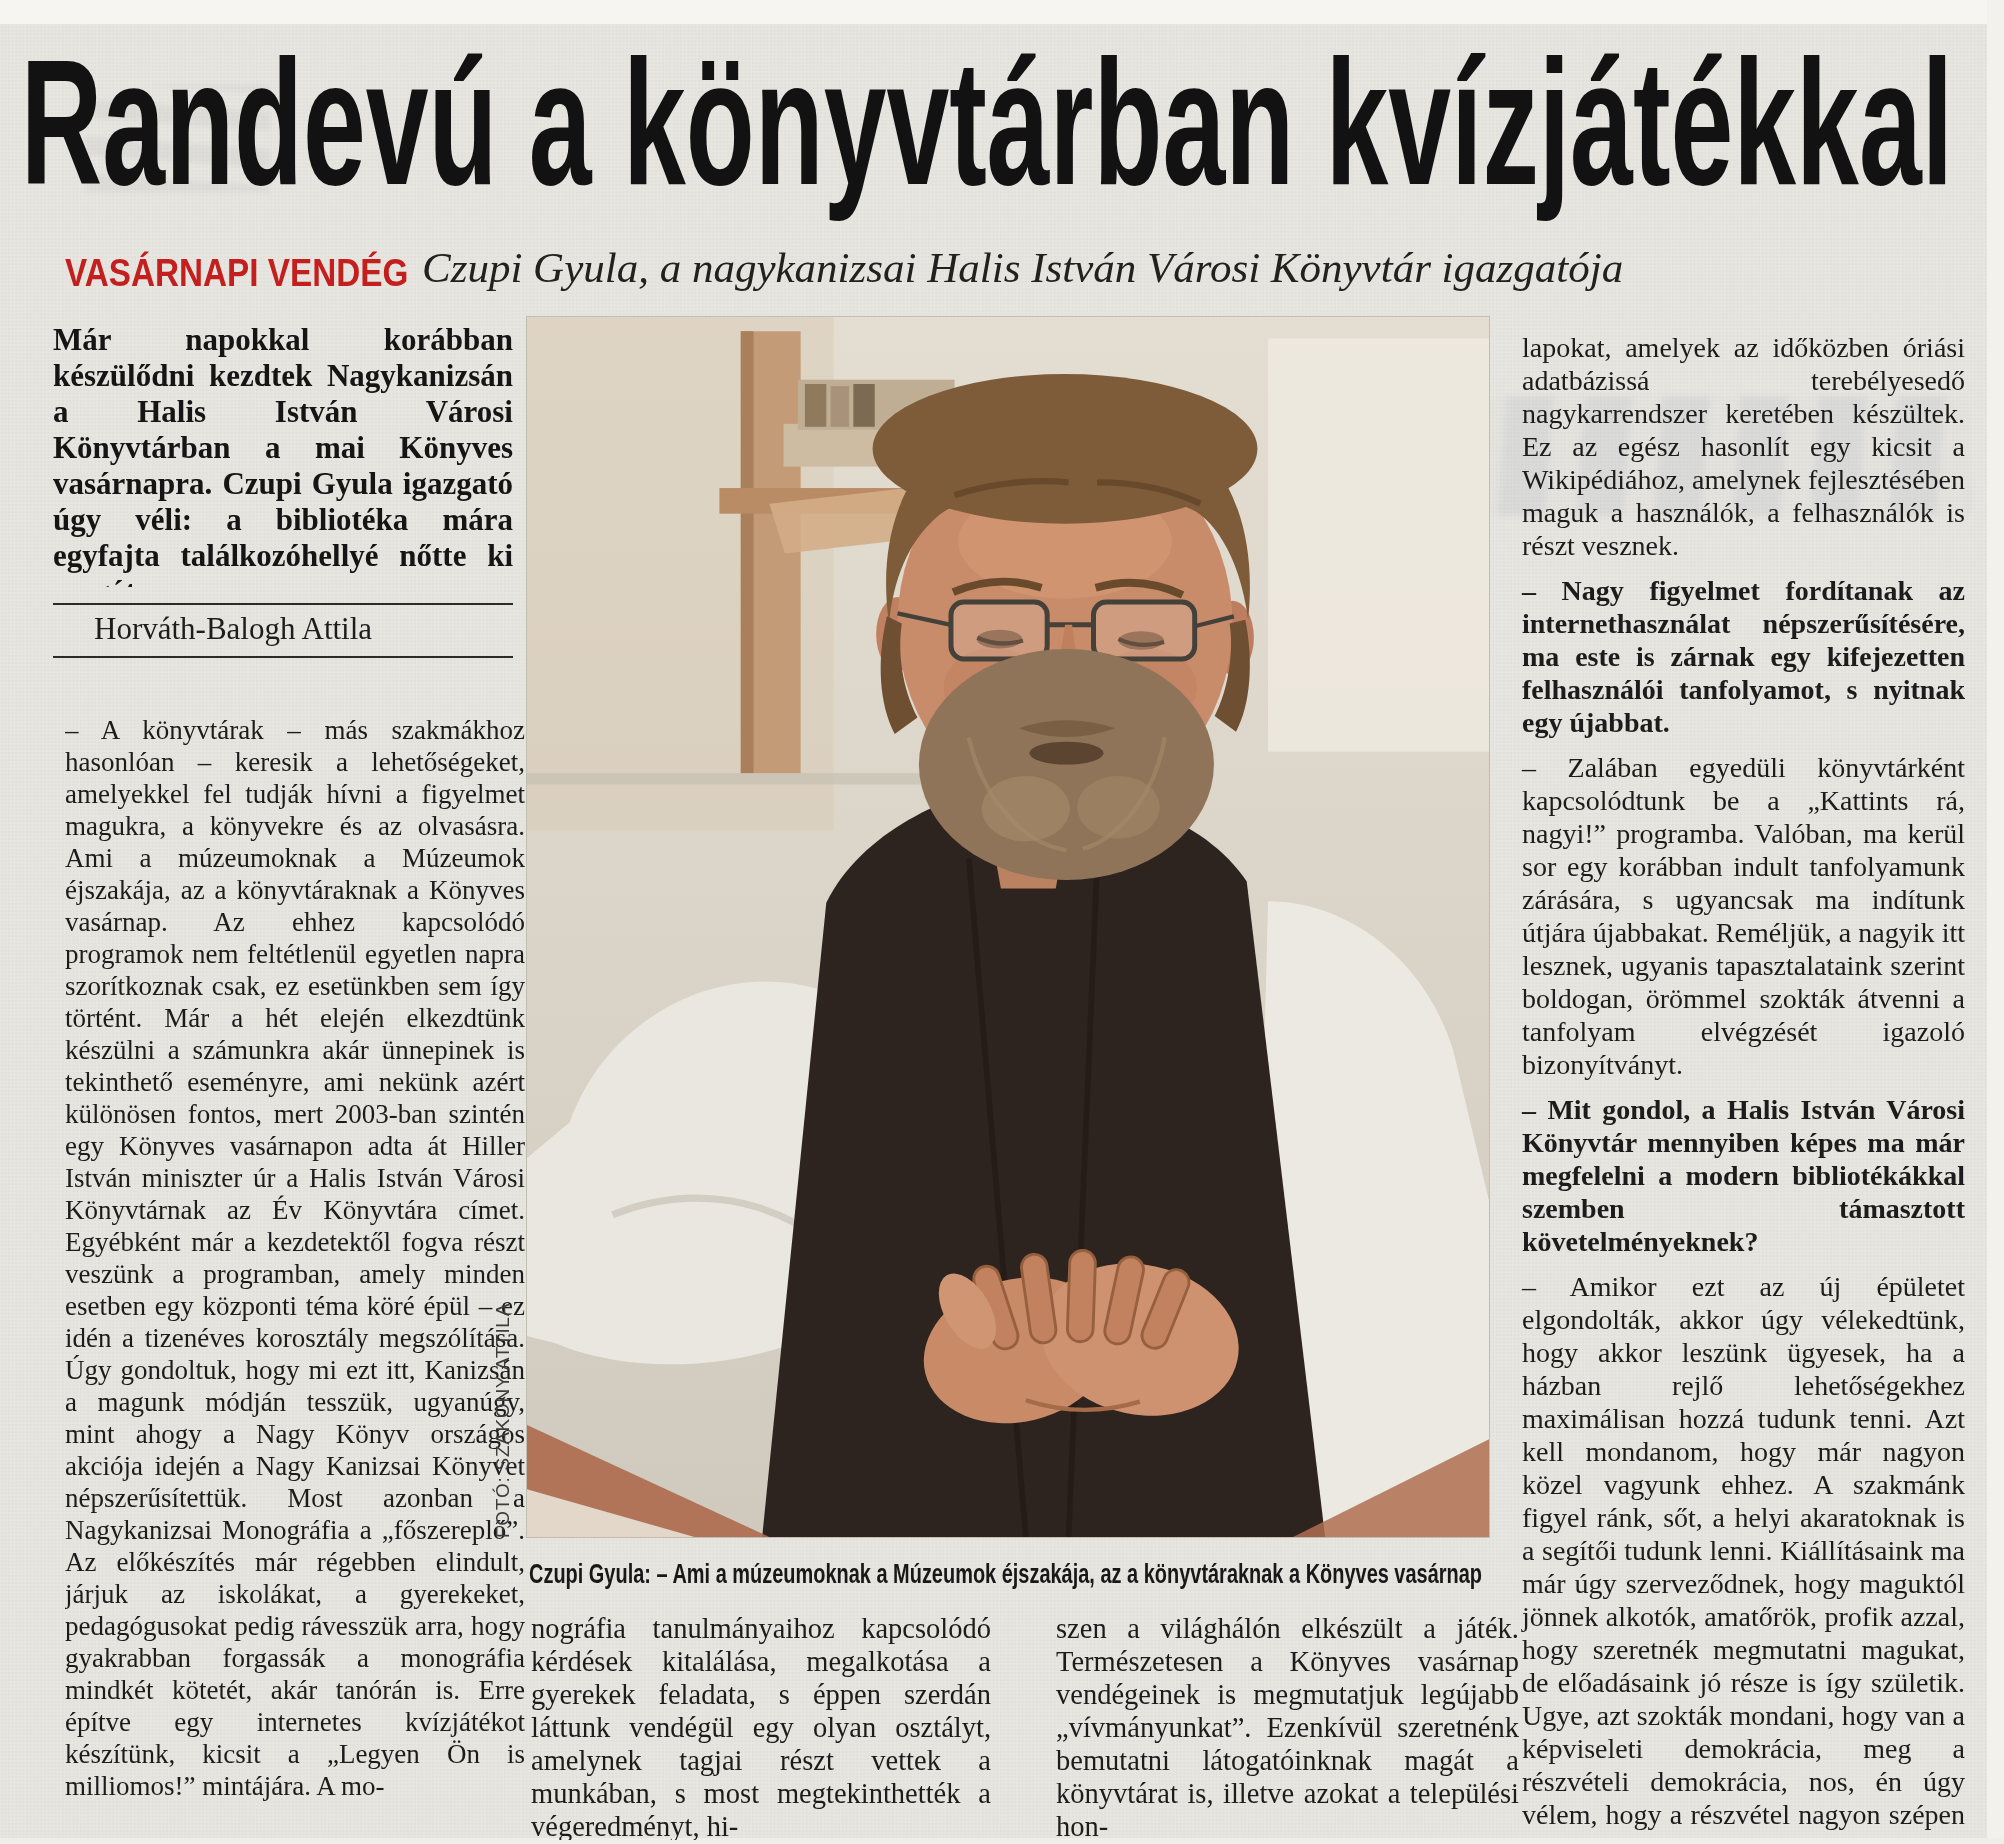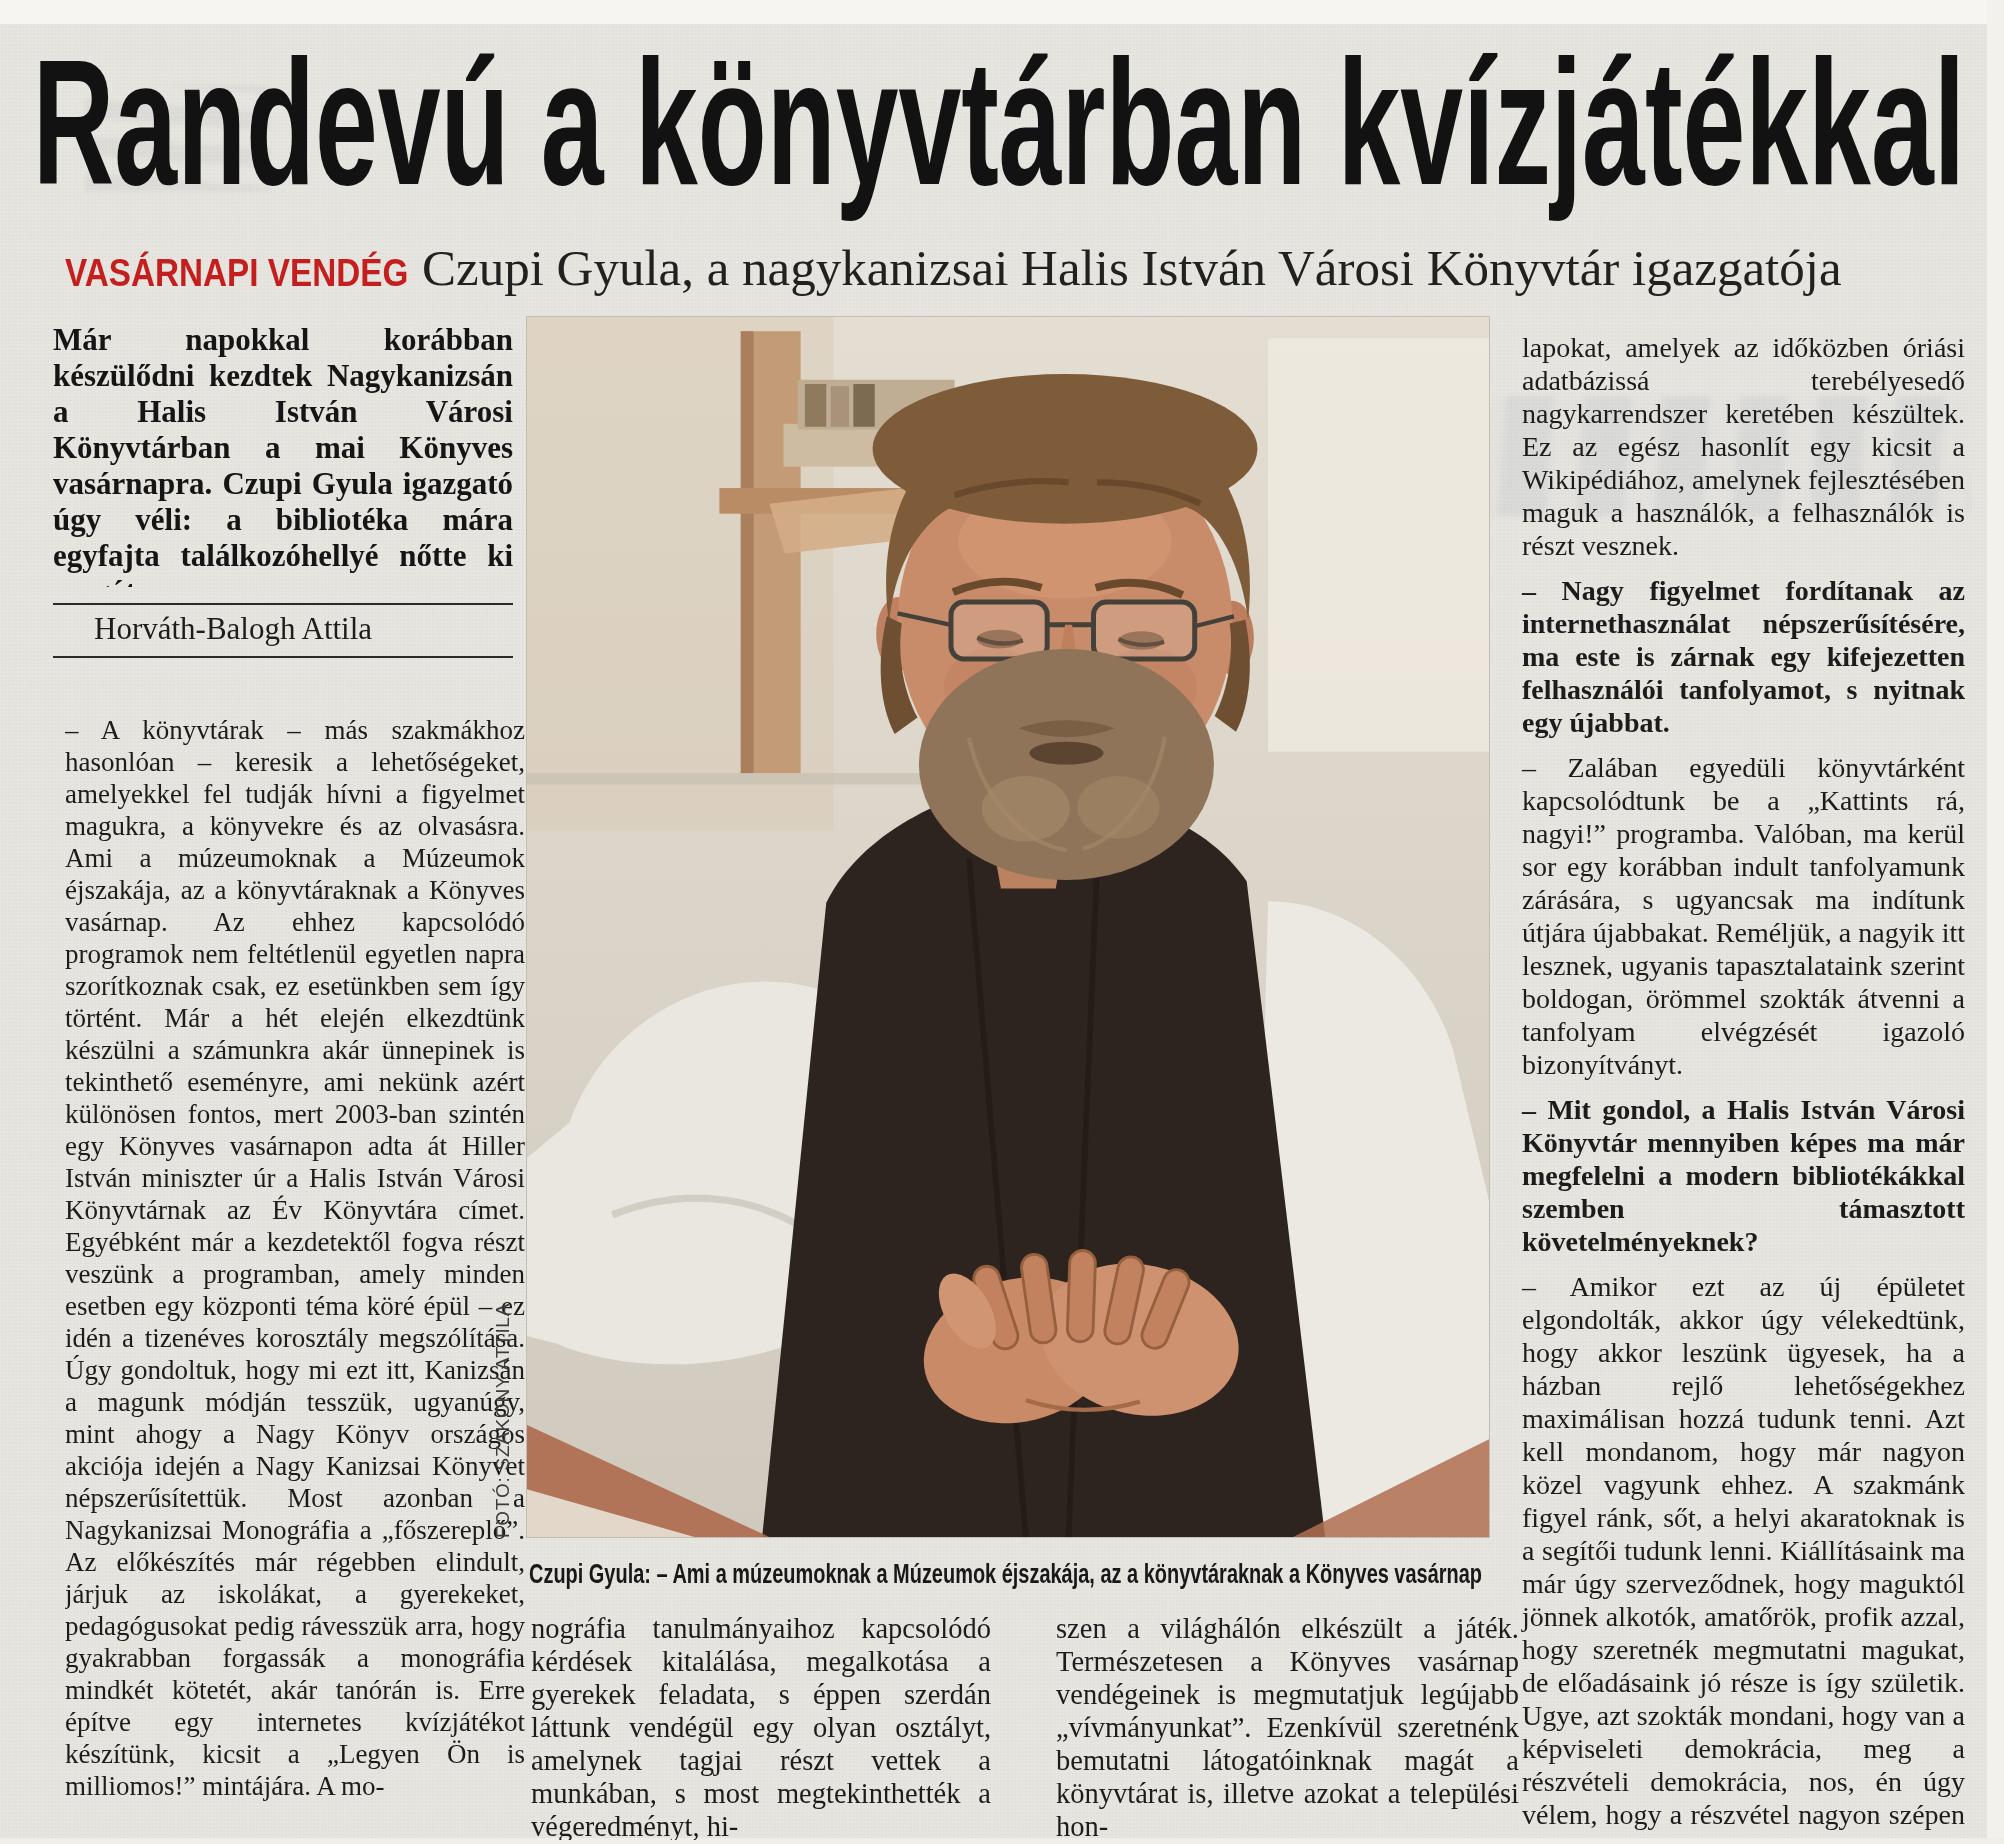--- a/index.html
+++ b/index.html
@@ -11,25 +11,25 @@
     background-size:3.6px 3.6px;
     overflow:hidden;
     font-family:"Liberation Serif","DejaVu Serif",serif;
     color:#1b1b1b;
   }
   
   .scan-edge-top{position:absolute;left:0;top:0;width:100%;height:24px;background:#f6f5f1;}
   .scan-edge-right{position:absolute;right:0;top:0;width:18.5px;height:100%;background:#f3f1ec;}
   .scan-edge-bottom{position:absolute;left:0;bottom:0;width:100%;height:7.1px;background:#efeee9;}
 
-  .headline-wrap{position:absolute;left:30px;top:24px;width:1945px;height:207px;}
+  .headline-wrap{position:absolute;left:18px;top:24px;width:1945px;height:207px;}
   .kicker-label-wrap{position:absolute;left:53px;top:247px;width:349px;height:50px;margin-left:12px;}
   .subtitle{
     position:absolute;left:422px;top:235px;width:1482px;
-    font-size:51px;line-height:66px;white-space:nowrap;color:#21211f;
+    font-size:43px;line-height:66px;white-space:nowrap;color:#21211f;font-style:italic;
   }
   .lead{
     position:absolute;left:53px;top:322px;width:460px;height:265px;
     font-weight:bold;font-size:31px;line-height:36px;
     text-align:justify;hyphens:auto;overflow:hidden;color:#151515;
   }
   .byline{
     position:absolute;left:53px;top:603px;width:460px;
     border-top:2.1px solid #2a2a2a;border-bottom:2.1px solid #2a2a2a;
     padding:7.1px 0 10px 0;

